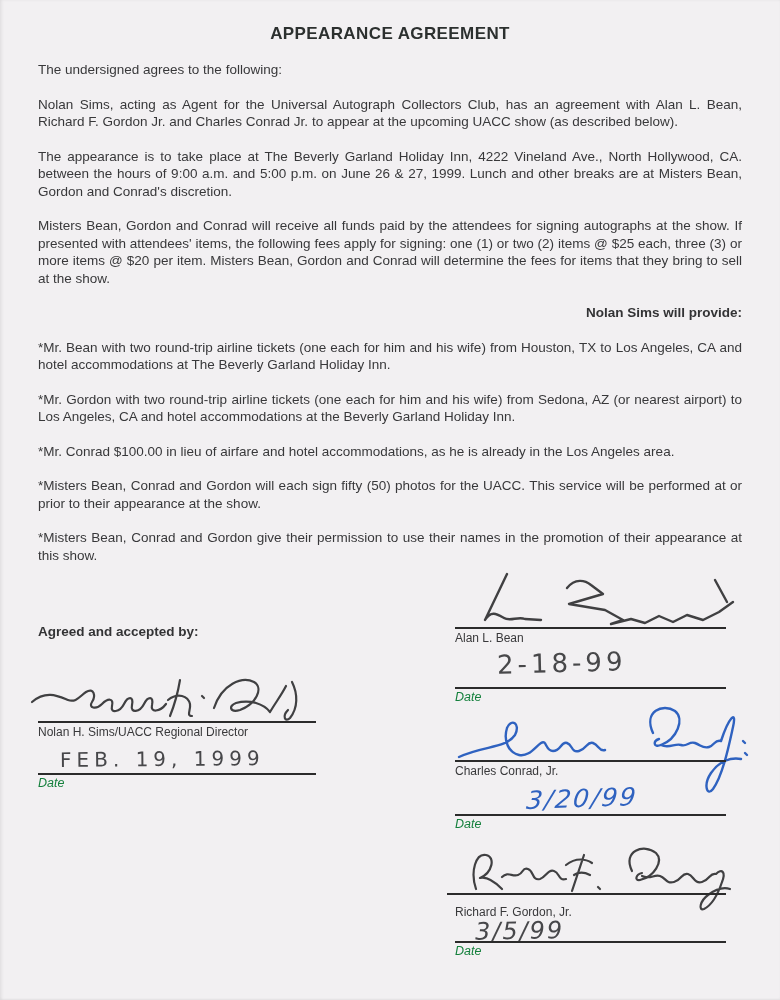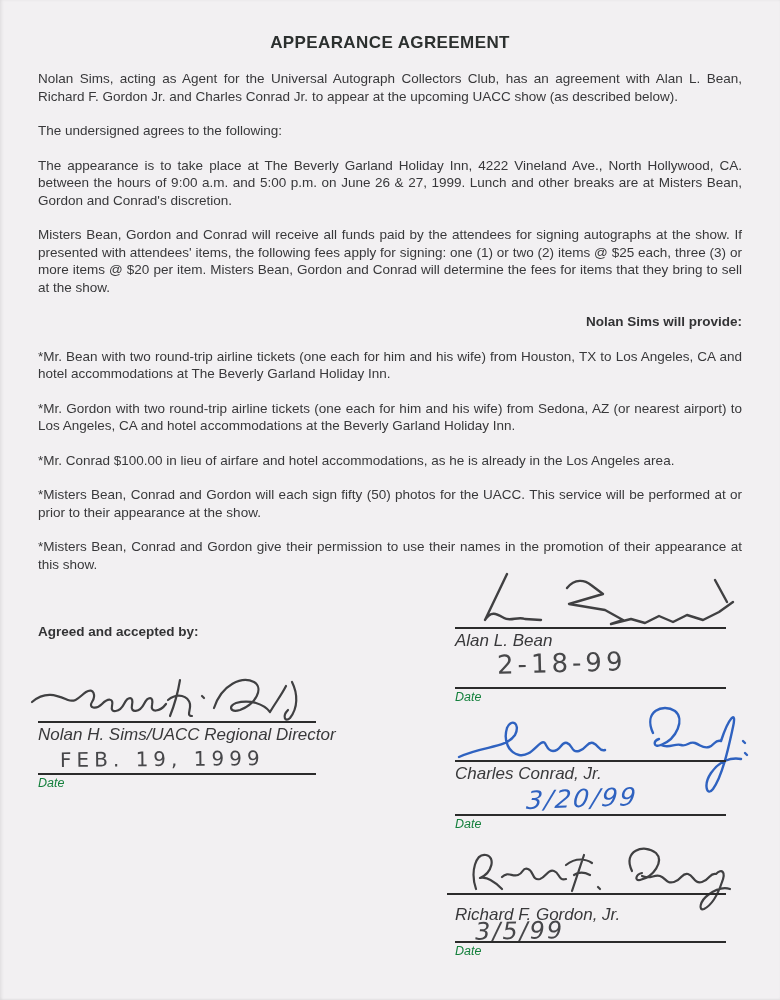--- a/index.html
+++ b/index.html
@@ -10,21 +10,21 @@
     height: 1000px;
     background: #f2f0f2;
     font-family: "Liberation Sans", sans-serif;
     color: #38383a;
     overflow: hidden;
     box-shadow: inset 2px 0 3px rgba(0,0,0,.06), inset 0 -1px 2px rgba(0,0,0,.04);
   }
   .content {
     position: relative;
     z-index: 1;
-    padding: 33px 38px 0 38px;
+    padding: 24px 38px 0 38px;
   }
   .title {
     text-align: center;
     font-size: 17px;
     font-weight: bold;
     letter-spacing: .4px;
     color: #2c302f;
     margin-bottom: 17px;
   }
   .para {
@@ -37,22 +37,21 @@
   .intro { text-align: left; }
   .bold-head { font-weight: bold; text-align: right; color: #333335; }
   .sig-block { position: absolute; z-index: 2; }
   .rule {
     position: absolute;
     height: 2px;
     background: #2b2b2b;
   }
   .sig-name {
     position: absolute;
-    font-style: italic;
-    font-size: 17px;
+    font-size: 12px;
     color: #39393b;
     white-space: nowrap;
   }
   .date-label {
     position: absolute;
     font-style: italic;
     font-size: 12.5px;
     color: #15803d;
   }
   .hand {
@@ -100,22 +99,22 @@
     z-index: 2;
   }
 </style>
 </head>
 <body>
 
 <div class="page">
 
   <div class="content">
     <div class="title">APPEARANCE AGREEMENT</div>
+    <p class="para intro">The undersigned agrees to the following:</p>
     <p class="para">Nolan Sims, acting as Agent for the Universal Autograph Collectors Club, has an agreement with Alan L. Bean, Richard F. Gordon Jr. and Charles Conrad Jr. to appear at the upcoming UACC show (as described below).</p>
-    <p class="para intro">The undersigned agrees to the following:</p>
     <p class="para">The appearance is to take place at The Beverly Garland Holiday Inn, 4222 Vineland Ave., North Hollywood, CA. between the hours of 9:00 a.m. and 5:00 p.m. on June 26 &amp; 27, 1999.  Lunch and other breaks are at Misters Bean, Gordon and Conrad's discretion.</p>
     <p class="para">Misters Bean, Gordon and Conrad will receive all funds paid by the attendees for signing autographs at the show.  If presented with attendees' items, the following fees apply for signing:  one (1) or two (2) items @ $25 each, three (3) or more items @ $20 per item.  Misters Bean, Gordon and Conrad will determine the fees for items that they bring to sell at the show.</p>
     <p class="para bold-head">Nolan Sims will provide:</p>
     <p class="para">*Mr. Bean with two round-trip airline tickets (one each for him and his wife) from Houston, TX to Los Angeles, CA and hotel accommodations at The Beverly Garland Holiday Inn.</p>
     <p class="para">*Mr. Gordon with two round-trip airline tickets (one each for him and his wife) from Sedona, AZ (or nearest airport) to Los Angeles, CA and hotel accommodations at the Beverly Garland Holiday Inn.</p>
     <p class="para">*Mr. Conrad $100.00 in lieu of airfare and hotel accommodations, as he is already in the Los Angeles area.</p>
     <p class="para">*Misters Bean, Conrad and Gordon will each sign fifty (50) photos for the UACC.  This service will be performed at or prior to their appearance at the show.</p>
     <p class="para">*Misters Bean, Conrad and Gordon give their permission to use their names in the promotion of their appearance at this show.</p>
   </div>
 

